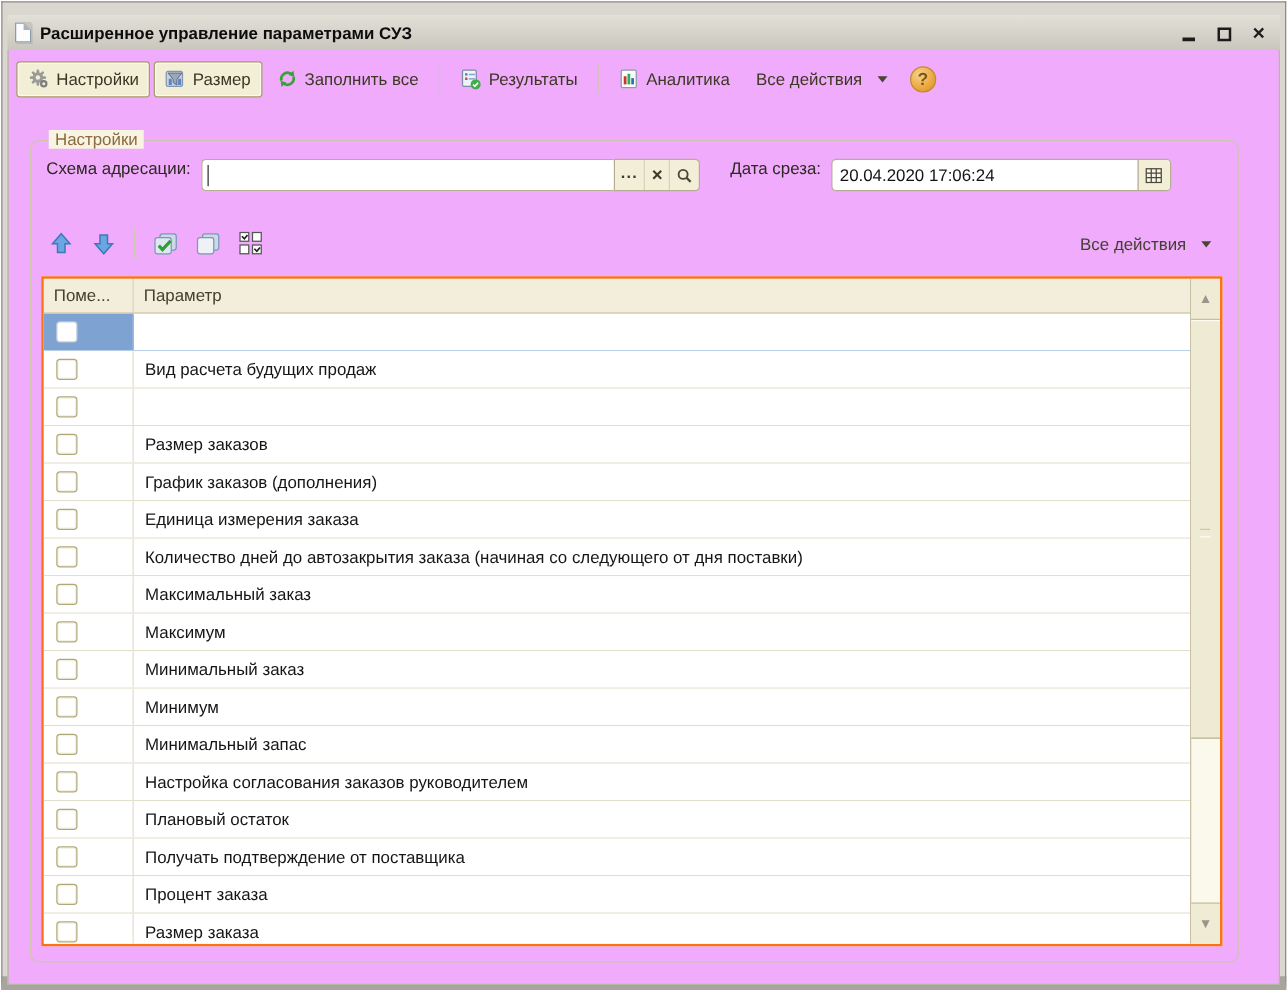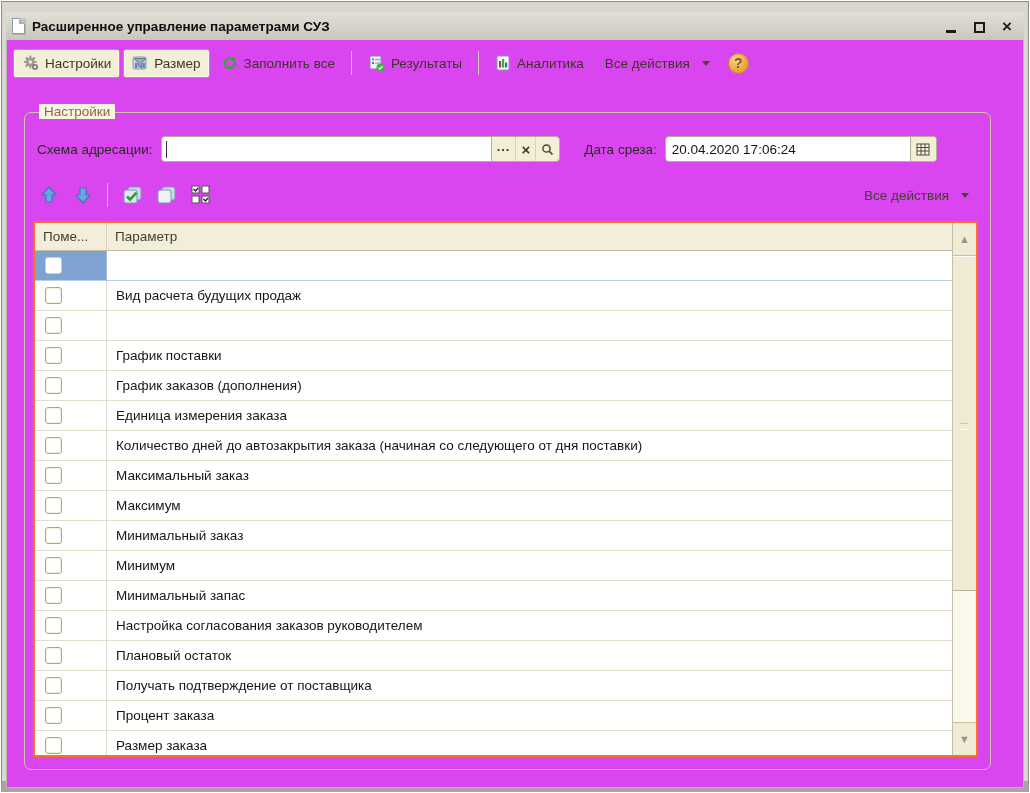--- a/index.html
+++ b/index.html
@@ -24,21 +24,21 @@
     border-left-color:#aab4be; border-bottom-color:#aab4be; }
   .title-text{ font-weight:bold; font-size:13.5px; flex:1 1 auto; white-space:nowrap; overflow:hidden; }
   .win-controls{ display:flex; align-items:center; gap:14px; margin-right:4px; }
   .win-btn{ width:14px; height:14px; display:flex; align-items:flex-end; justify-content:center;
     cursor:default; color:#1c1c1c; }
   .glyph-min{ width:10px; height:3px; border-bottom:3px solid #1c1c1c; }
   .glyph-max{ width:11px; height:11px; border:2px solid #1c1c1c; }
   .glyph-close{ font-size:17px; font-weight:bold; line-height:12px; }
 
   
-  .client{ position:relative; height:748px; background:#d946ef; border:1px solid #b9b6a5; border-top:none; }
+  .client{ position:relative; height:748px; background:#f0abfc; border:1px solid #b9b6a5; border-top:none; }
 
   
   .toolbar{ position:absolute; top:5px; left:6px; right:6px; height:36px;
     display:flex; align-items:center; gap:3px; font-size:13.5px; color:#3c3724; }
   .tb-btn{ display:flex; align-items:center; gap:6px; height:29px; padding:0 8px;
     border:1px solid transparent; border-radius:3px; white-space:nowrap; }
   .tb-btn.checked{ border-color:#a99c6e; background:#f3eed6; box-shadow:inset 0 0 0 1px #fdfbef; }
   .tb-sep{ width:1px; height:24px; background:#cdc7ab; margin:0 4px; }
   .spacer{ flex:1 1 auto; }
   .caret-down{ width:0; height:0; border:4px solid transparent; border-top:5px solid #4a4432; margin-left:6px; margin-top:4px;}
@@ -47,22 +47,22 @@
     border:1px solid #c08a31; color:#7a5a16; font-weight:bold; font-size:14px;
     display:flex; align-items:center; justify-content:center; margin-left:6px; }
 
   
   .groupbox{ position:absolute; left:17px; right:32px; top:72px; bottom:17px;
     border:1px solid #cdc5a9; border-radius:7px; }
   .group-label{ position:absolute; top:-9px; left:14px; background:#f8f4e3; padding:0 5px;
     color:#8c6a3c; font-size:13.5px; }
 
   
-  .field-row{ position:absolute; top:22px; left:12px; right:12px; height:28px;
-    display:flex; align-items:center; font-size:13.5px; color:#2c2920; }
+  .field-row{ position:absolute; top:14px; left:12px; right:12px; height:28px;
+    display:flex; font-size:13.5px; color:#2c2920; }
   .fld-label{ white-space:nowrap; }
   .text-input{ position:relative; height:26px; background:#fff; border:1px solid #b6ae92;
     border-radius:4px 0 0 4px; border-right:none; }
   .schema-input{ width:330px; margin-left:8px; }
   .caret{ position:absolute; left:4px; top:4px; width:1px; height:17px; background:#333; }
   .input-btns{ display:flex; align-items:center; height:26px; background:#f3eed7;
     border:1px solid #b6ae92; border-radius:0 4px 4px 0; overflow:hidden; }
   .mini-btn{ height:100%; display:flex; align-items:center; justify-content:center;
     padding:0 5px; color:#3f3a28; font-size:13px; border-left:1px solid #d9d2b4; }
   .mini-btn:first-child{ border-left:none; }
@@ -296,21 +296,21 @@
               </div>
               <div class="row">
                 <div class="cell-check">
                   <span class="checkbox"></span>
                 </div>
               </div>
               <div class="row">
                 <div class="cell-check">
                   <span class="checkbox"></span>
                 </div>
-                <div class="cell-name">График поставки</div>
+                <div class="cell-name">Размер заказов</div>
               </div>
               <div class="row">
                 <div class="cell-check">
                   <span class="checkbox"></span>
                 </div>
                 <div class="cell-name">График заказов (дополнения)</div>
               </div>
               <div class="row">
                 <div class="cell-check">
                   <span class="checkbox"></span>

